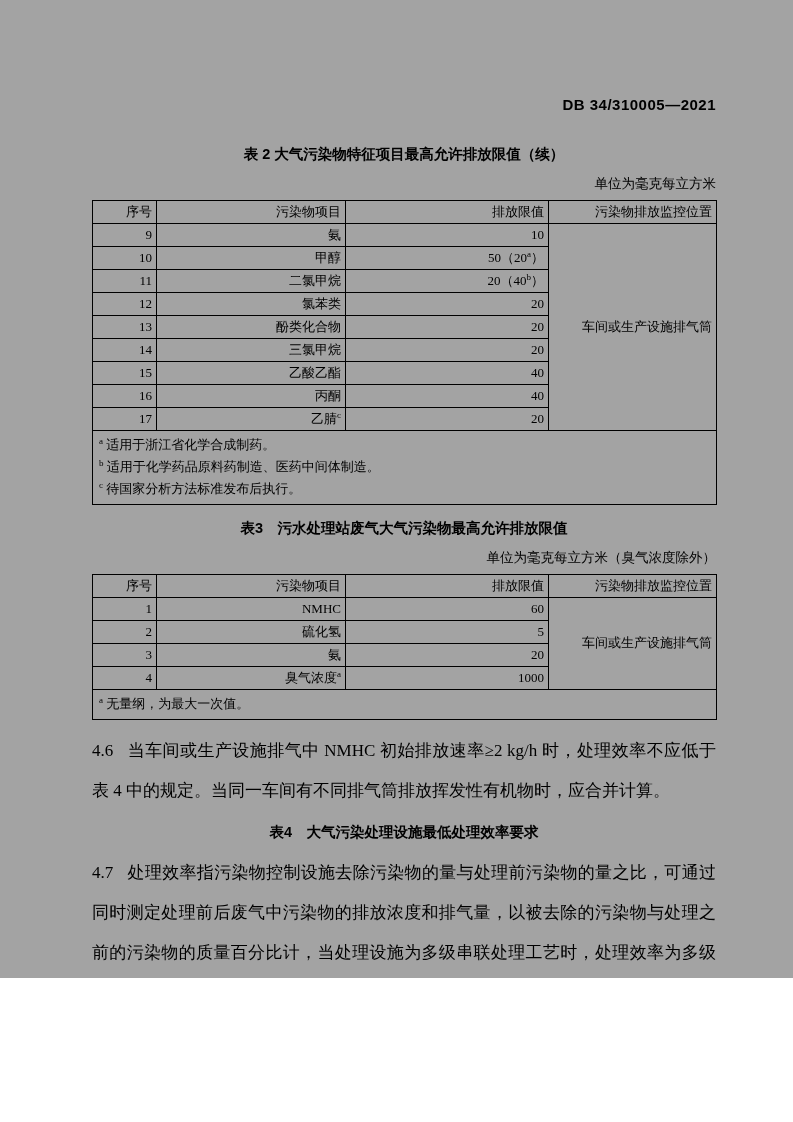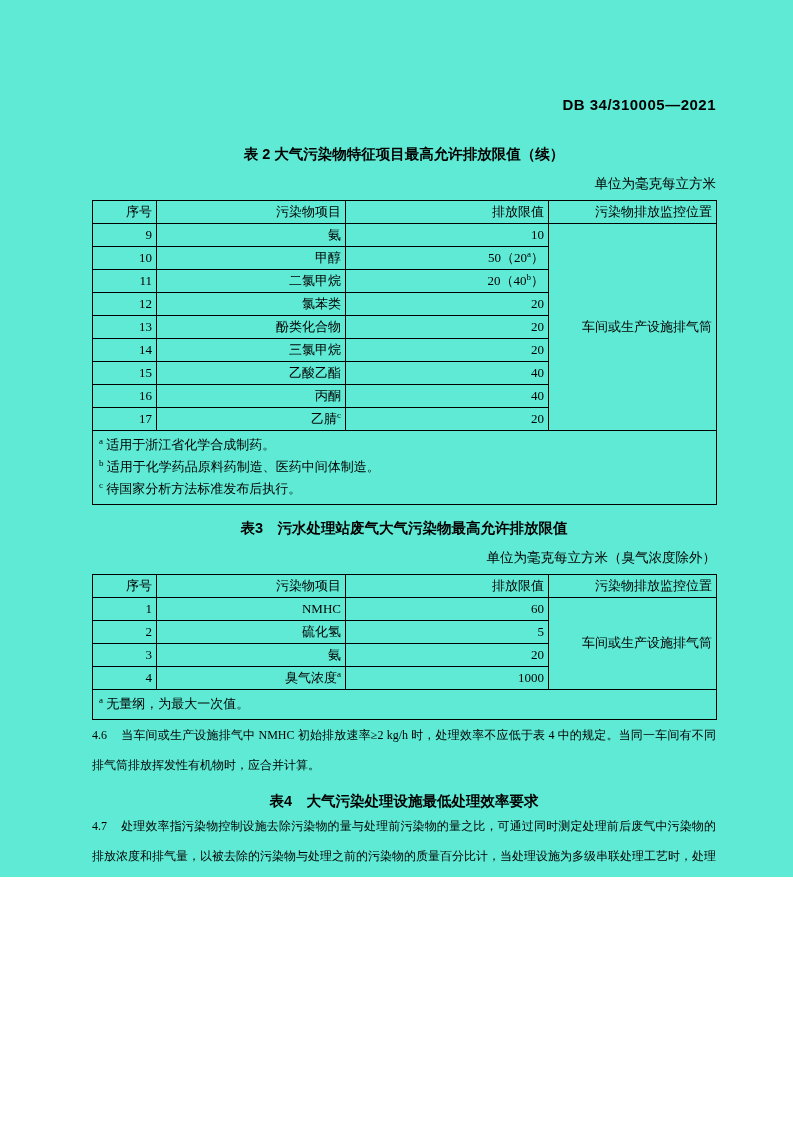--- a/index.html
+++ b/index.html
@@ -1,20 +1,20 @@
 <!DOCTYPE html>
 <html><head>
 <meta charset="utf-8">
 <style>
   * { margin:0; padding:0; box-sizing:border-box; }
   html,body { background:#ffffff; }
   .page {
     position:relative;
-    width:793px; height:877px;
-    background:#5eead4;
+    width:793px; height:978px;
+    background:#a3a3a3;
     font-family:"Liberation Serif","DejaVu Serif",serif;
     color:#000;
     overflow:hidden;
   }
   .content {
     position:absolute;
     left:92px; top:0;
     width:624px;
     padding-top:96px;
   }
@@ -60,22 +60,23 @@
   td.footnote-cell {
     text-align:left;
     padding:3px 6px 4px 6px;
     height:auto;
     margin-left:40px;
   }
   .fn-line { line-height:22px; font-size:13px; }
   sup { font-size:9px; vertical-align:super; line-height:0; }
   sub { font-size:9px; vertical-align:sub; line-height:0; }
   .clause {
-    font-size:12px;
-    line-height:30px;
+    margin-top:11px;
+    font-size:17px;
+    line-height:40px;
     text-align:justify;
   }
   .clause-gap { display:inline-block; width:14px; }
   .formula-row {
     display:flex;
     align-items:center;
     margin-top:16px;
     margin-left:215px;
   }
   .eta {

